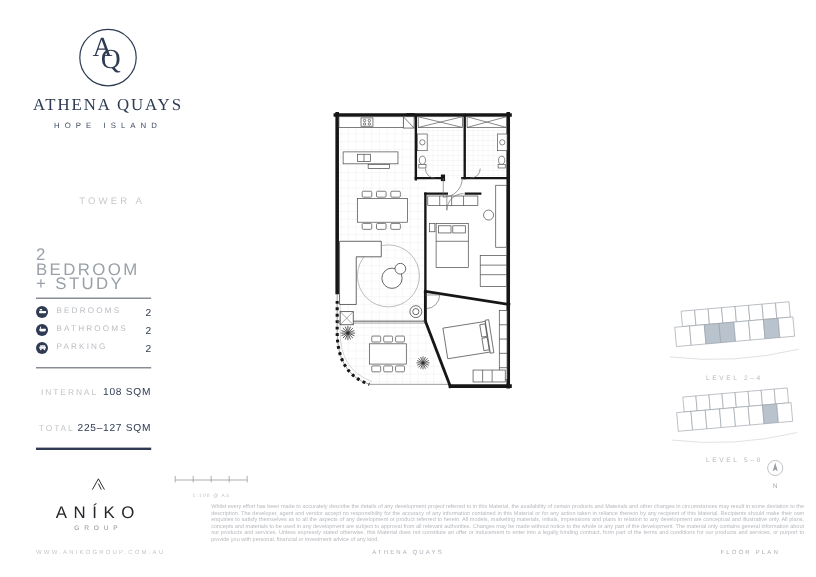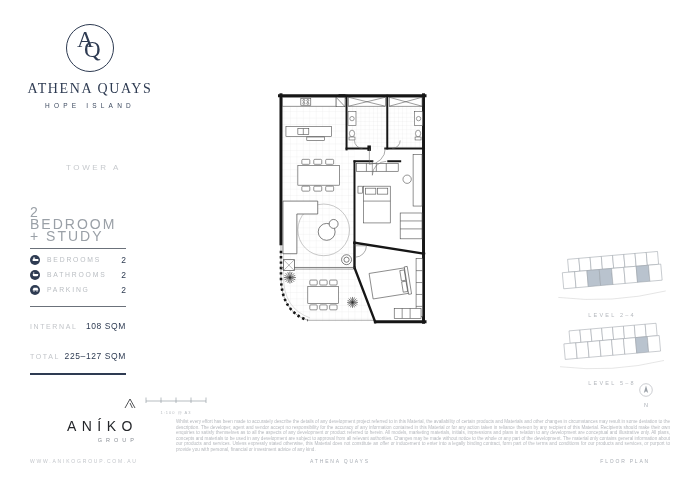--- a/index.html
+++ b/index.html
@@ -17,25 +17,25 @@
   
   .tower{position:absolute;left:38px;top:163px;font-size:8px;letter-spacing:2.6px;color:#c6c9cd;margin-left:28px;}
   .unit-name{position:absolute;left:29px;top:174px;font-size:21px;letter-spacing:2.6px;color:#2e3b52;}
   .unit-type{position:absolute;left:30px;top:206px;width:100px;font-size:14px;letter-spacing:2px;line-height:12px;color:#9aa0a7;}
   .rule{position:absolute;left:30px;width:96px;border-top:1px solid #6b717a;}
   .rule.thick{border-top:2.5px solid #2e3b52;}
   .feat-row{position:absolute;left:30px;width:96px;height:11px;display:flex;align-items:center;}
   .ficon{width:10px;height:10px;border-radius:50%;background:#2e3b52;display:inline-flex;align-items:center;justify-content:center;flex:0 0 10px;}
   .feat-label{margin-left:7px;font-size:6.8px;letter-spacing:1.8px;color:#b9bdc2;flex:1;}
   .feat-value{font-size:8.5px;color:#2e3b52;}
-  .area-row{position:absolute;left:30px;width:96px;display:flex;align-items:baseline;}
+  .area-row{position:absolute;left:30px;width:96px;display:flex;align-items:baseline;text-align:center;}
   .area-label{font-size:7px;letter-spacing:1.6px;color:#c2c5c9;flex:1;}
   .area-value{font-size:8.5px;letter-spacing:0.6px;color:#2e3b52;}
   
-  .dev{position:absolute;left:26px;top:398px;width:112px;text-align:right;color:#24262a;}
+  .dev{position:absolute;left:26px;top:398px;width:112px;text-align:center;color:#24262a;}
   .dev .mark{height:14px;}
   .dev-name{margin-top:2px;font-size:14px;letter-spacing:5.5px;font-weight:400;}
   .dev-group{margin-top:3px;font-size:5.5px;letter-spacing:4px;color:#8a8f96;}
   
   .plan{position:absolute;left:277px;top:91px;width:151px;height:244px;}
   
   .kp{position:absolute;width:112px;text-align:center;}
   .kp-label{margin-top:2px;font-size:5.5px;letter-spacing:2.2px;color:#b4b8bd;}
   .compass{position:absolute;left:637px;top:382px;width:18px;text-align:center;}
   .compass-n{font-size:5.5px;color:#a9aeb5;margin-top:0px;}

